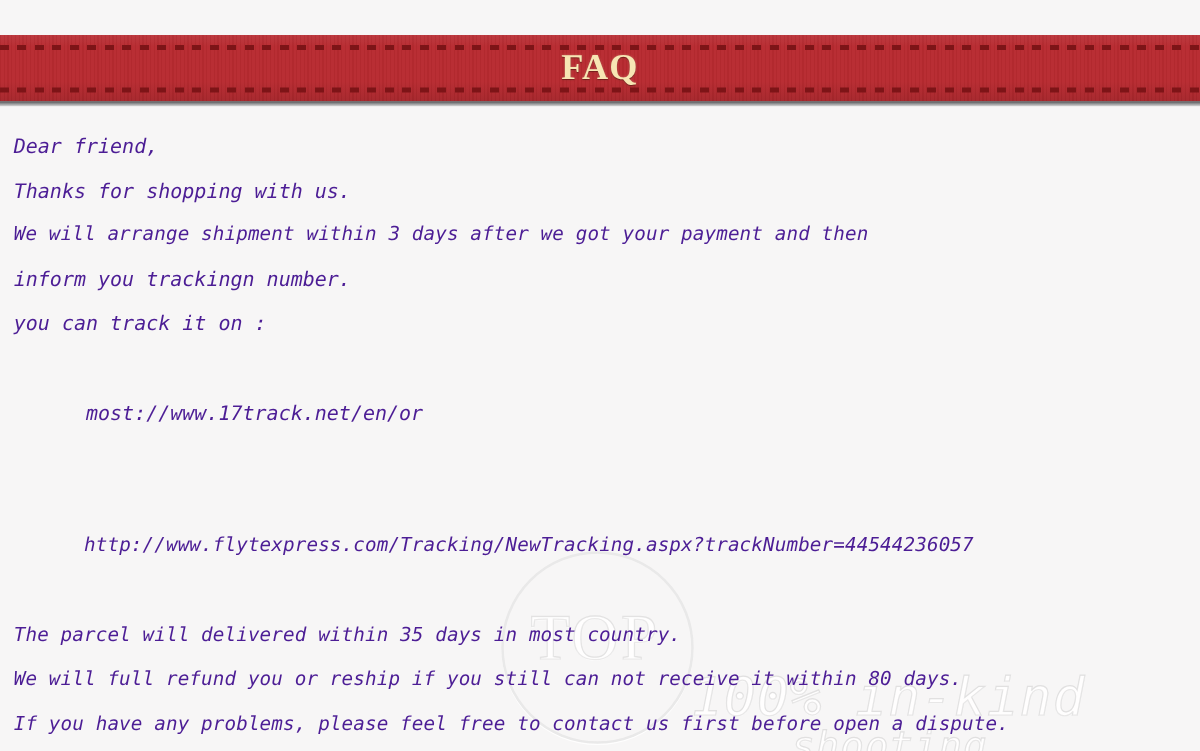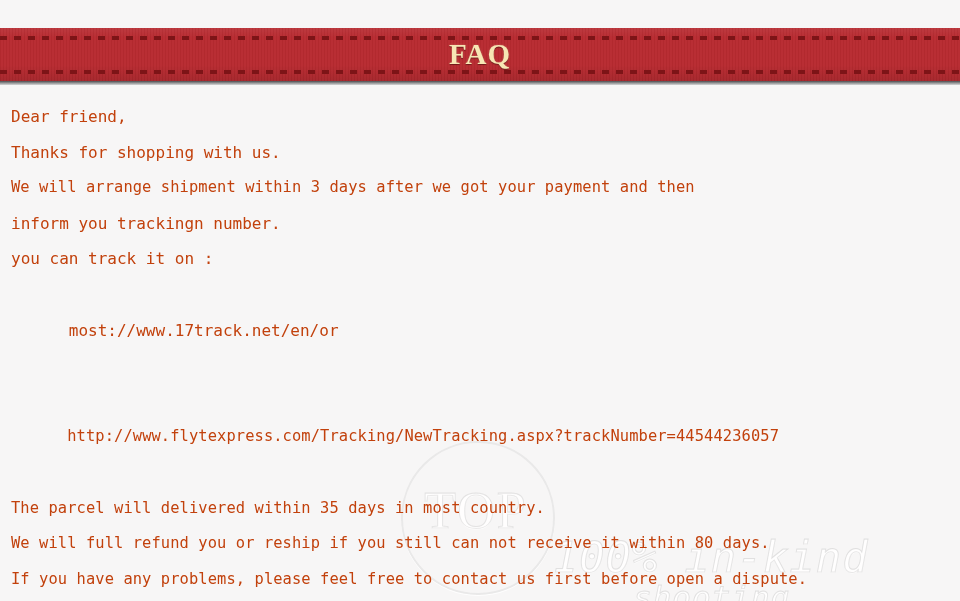--- a/index.html
+++ b/index.html
@@ -156,23 +156,24 @@
     top: 57px;
     width: 960px;
     padding: 14px 0 0 11px;
     box-sizing: border-box;
     z-index: 2;
   }
   .faq-line {
     font-family: "DejaVu Sans Mono", monospace;
     font-size: 16px;
     line-height: 35.6px;
-    color: #c2410c;
+    color: #4c1d95;
     white-space: pre;
     letter-spacing: 0px;
+    font-style: italic;
   }
   .faq-line.wide {
     font-size: 15.4px;
     letter-spacing: 0.1px;
   }
   .line-or {
     position: relative;
   }
   .line-or .seg-url {
     display: inline;

